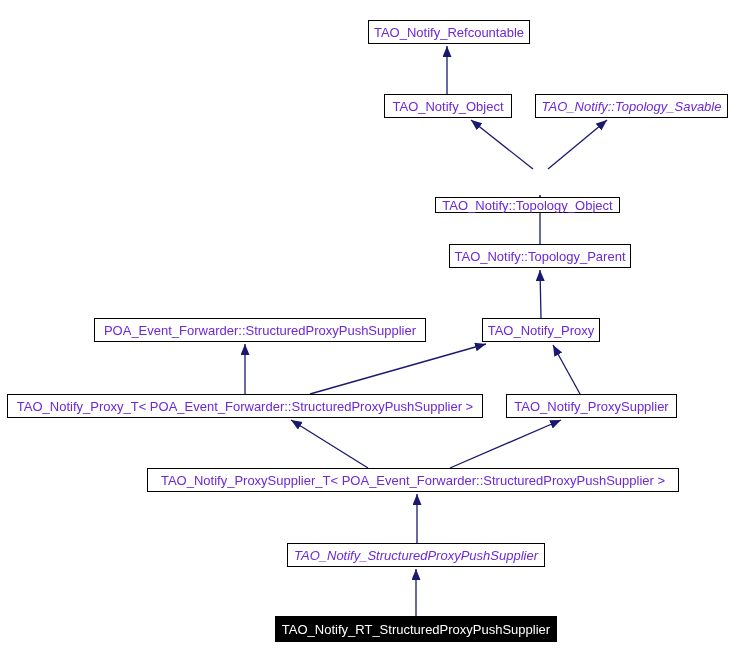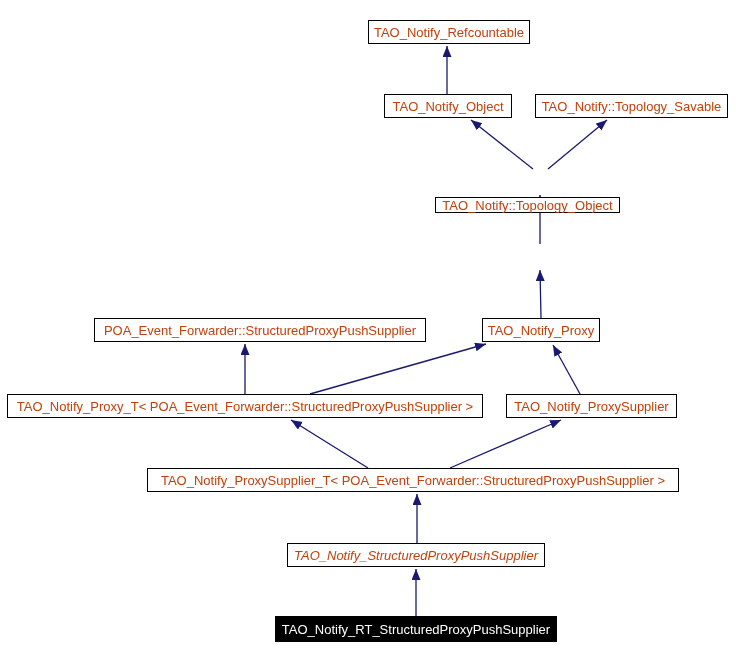--- a/index.html
+++ b/index.html
@@ -14,21 +14,21 @@
   #edges {
     position: absolute;
     left: 0; top: 0;
     width: 736px; height: 659px;
   }
   .node {
     position: absolute;
     box-sizing: border-box;
     background: #ffffff;
     border: 1px solid #000000;
-    color: #c2410c;
+    color: #6d28d9;
     font-size: 13px;
     display: flex;
     align-items: center;
     justify-content: center;
     white-space: nowrap;
     cursor: pointer;
   }
   .node.highlight {
     background: #000000;
     color: #ffffff;
@@ -59,24 +59,25 @@
       <line x1="450" y1="468" x2="561" y2="420" marker-end="url(#arrow)"></line>
       <line x1="417" y1="543" x2="417" y2="494" marker-end="url(#arrow)"></line>
       <line x1="416" y1="616" x2="416" y2="569" marker-end="url(#arrow)"></line>
     </g>
   </svg>
 
   <div class="node" style="left:368px; top:20px;  width:162px; height:24px;">TAO_Notify_Refcountable</div>
 
   <div class="node" style="left:384px; top:94px;  width:128px; height:24px;">TAO_Notify_Object</div>
 
-  <div class="node" style="left:535px; top:94px;  width:193px; height:24px;">TAO_Notify::Topology_Savable</div>
+  <div class="node" style="left:535px; top:94px;  width:193px; height:24px;font-style:italic;">TAO_Notify::Topology_Savable</div>
 
   <div class="node" style="left:435px; top:169px; width:185px; height:16px;margin-top:28px;">TAO_Notify::Topology_Object</div>
 
+  <div class="node" style="left:449px; top:244px; width:182px; height:24px;">TAO_Notify::Topology_Parent</div>
 
   <div class="node" style="left:94px;  top:318px; width:332px; height:24px;">POA_Event_Forwarder::StructuredProxyPushSupplier</div>
 
   <div class="node" style="left:482px; top:318px; width:118px; height:24px;">TAO_Notify_Proxy</div>
 
   <div class="node" style="left:7px;   top:394px; width:476px; height:24px;">TAO_Notify_Proxy_T&lt; POA_Event_Forwarder::StructuredProxyPushSupplier &gt;</div>
 
   <div class="node" style="left:506px; top:394px; width:171px; height:24px;">TAO_Notify_ProxySupplier</div>
 
   <div class="node" style="left:147px; top:468px; width:532px; height:24px;">TAO_Notify_ProxySupplier_T&lt; POA_Event_Forwarder::StructuredProxyPushSupplier &gt;</div>

